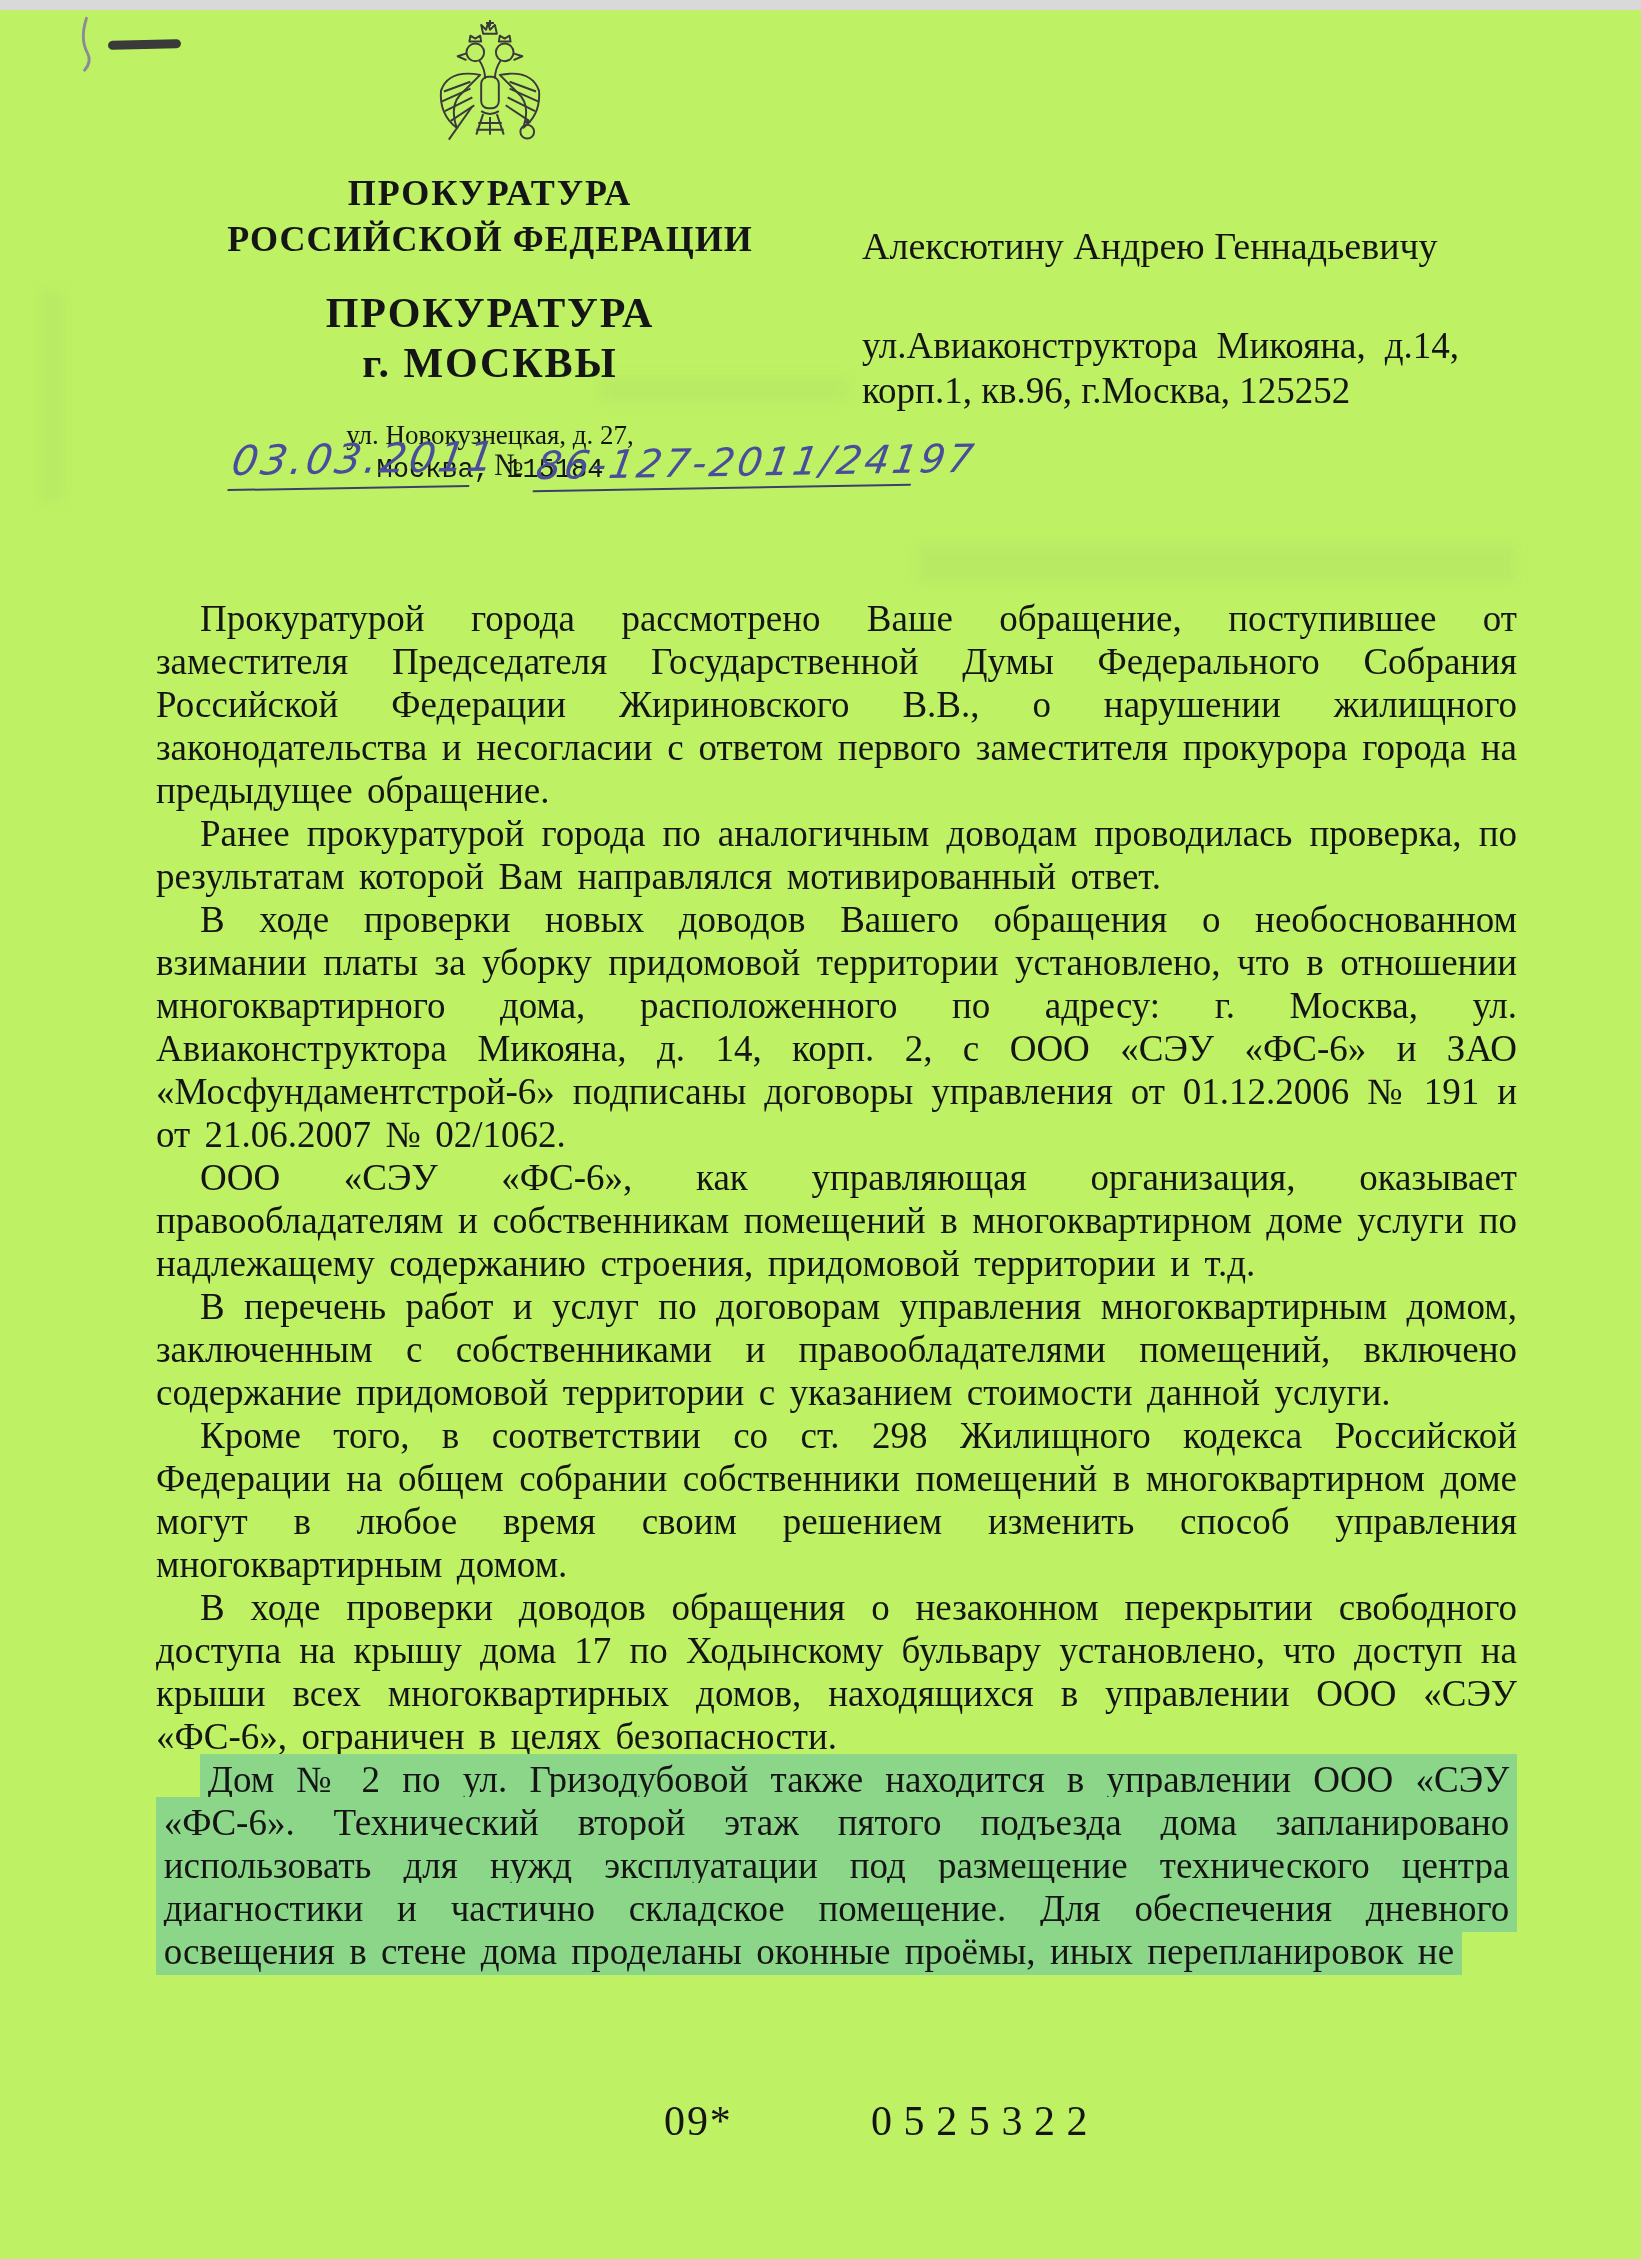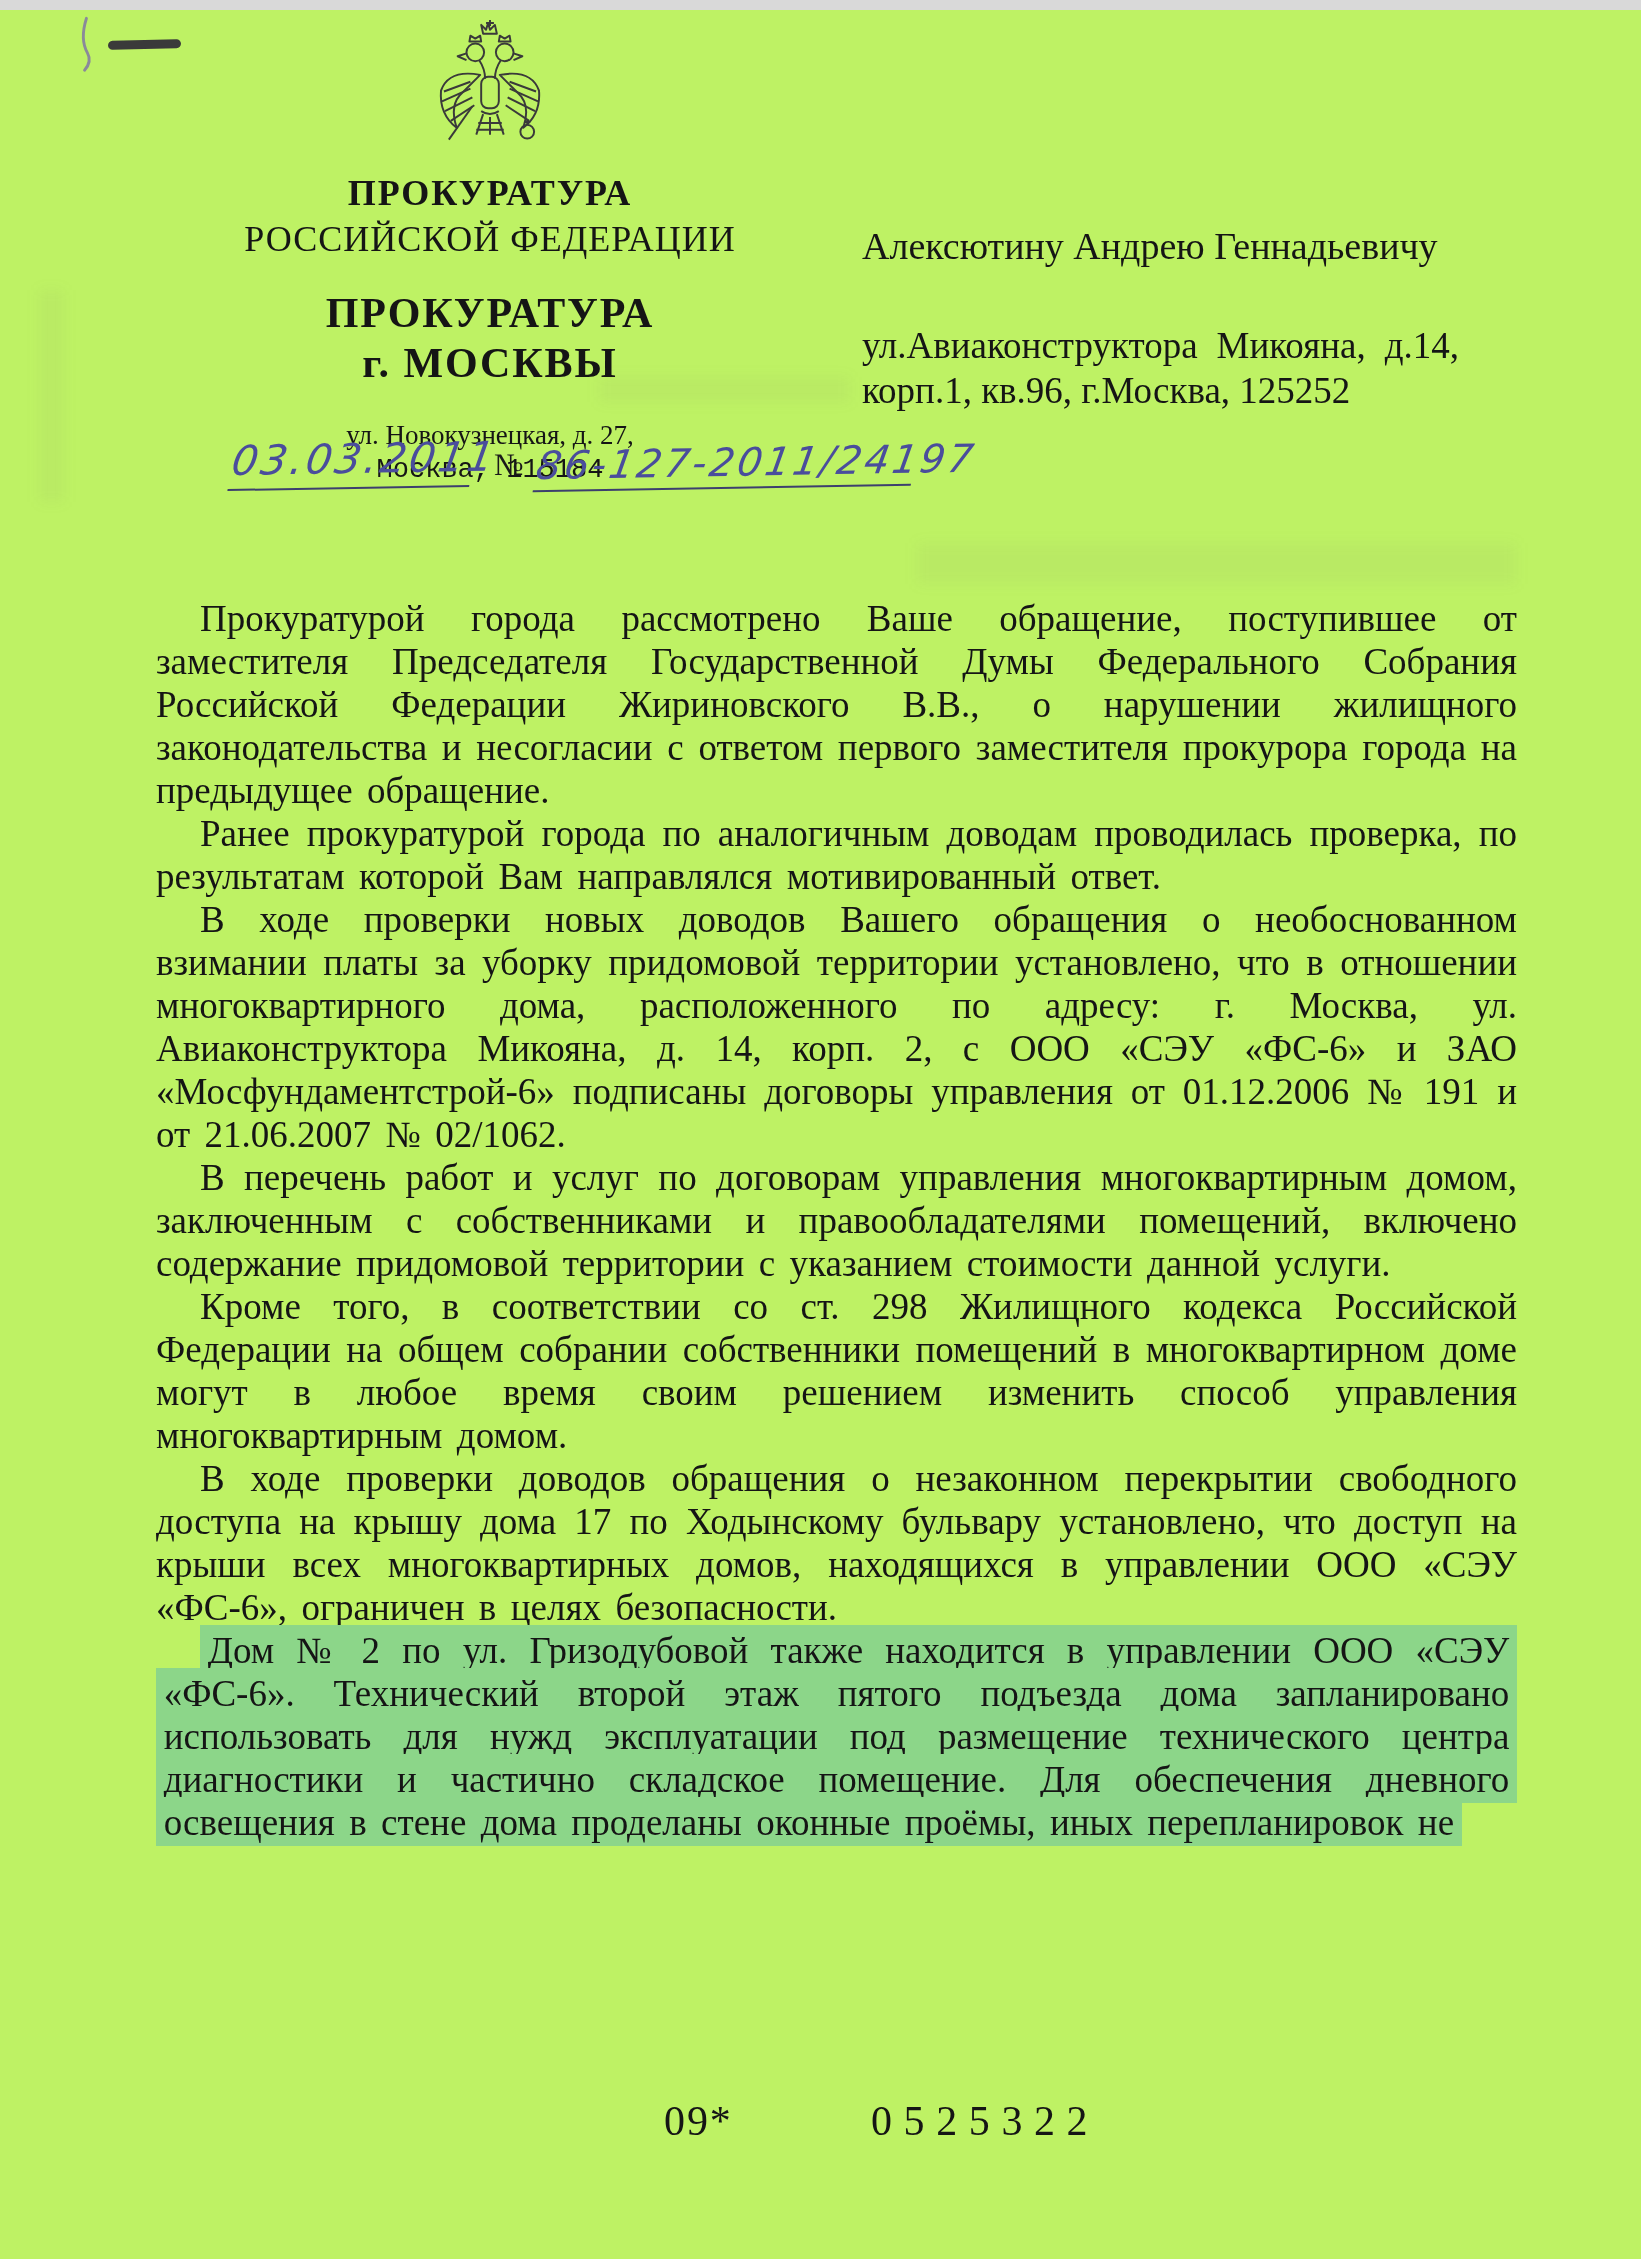--- a/index.html
+++ b/index.html
@@ -13,21 +13,21 @@
     background:#3a3a3a;border-radius:4.8px;transform:rotate(-1.5deg);}
   .pen-mark{position:absolute;left:73px;top:5.8px;}
   .smudge{position:absolute;background:rgba(110,110,110,.055);filter:blur(6.8px);}
   .smudge.s1{left:917px;top:533px;width:599px;height:41px;}
   .smudge.s2{left:39px;top:280px;width:25px;height:212px;}
   .smudge.s3{left:599px;top:367px;width:251px;height:25px;}
   
   .letterhead{position:absolute;left:210px;top:9.7px;width:560px;text-align:center;}
   .coat{margin:0 auto;display:block;}
   .org1{font-size:36px;font-weight:bold;letter-spacing:1.9px;margin-top:5.8px;}
-  .org2{font-size:36px;font-weight:normal;letter-spacing:1px;margin-top:3.9px;}
+  .org2{font-size:36px;font-weight:bold;letter-spacing:1px;margin-top:3.9px;}
   .dept1{font-size:42px;font-weight:bold;letter-spacing:1.9px;margin-top:29px;}
   .dept2{font-size:42px;font-weight:bold;letter-spacing:1.9px;margin-top:1.9px;}
   .addr1{font-size:27px;margin-top:33px;}
   .addr2{font-size:27px;margin-top:3.9px;font-family:Liberation Mono, monospace;}
   
   .refline{position:absolute;left:232px;top:425px;width:695px;display:flex;align-items:flex-end;}
   .hand{
     font-family:"DejaVu Sans", sans-serif;font-style:italic;
     color:#4a4d9c;transform:skewX(-10deg) rotate(-1deg);
     letter-spacing:2.9px;
@@ -110,20 +110,21 @@
   <div class="recipient">
     <div class="rec-name">Алексютину Андрею Геннадьевичу</div>
     <div class="rec-addr1">ул.Авиаконструктора Микояна, д.14,</div>
     <div class="rec-addr2">корп.1, кв.96, г.Москва, 125252</div>
   </div>
 
   <div class="body-text">
     <p>Прокуратурой города рассмотрено Ваше обращение, поступившее от заместителя Председателя Государственной Думы Федерального Собрания Российской Федерации Жириновского В.В., о нарушении жилищного законодательства и несогласии с ответом первого заместителя прокурора города на предыдущее обращение.</p>
     <p>Ранее прокуратурой города по аналогичным доводам проводилась проверка, по результатам которой Вам направлялся мотивированный ответ.</p>
     <p>В ходе проверки новых доводов Вашего обращения о необоснованном взимании платы за уборку придомовой территории установлено, что в отношении многоквартирного дома, расположенного по адресу: г. Москва, ул. Авиаконструктора Микояна, д. 14, корп. 2, с ООО «СЭУ «ФС-6» и ЗАО «Мосфундаментстрой-6» подписаны договоры управления от 01.12.2006 № 191 и от 21.06.2007 № 02/1062.</p>
+    <p>ООО «СЭУ «ФС-6», как управляющая организация, оказывает правообладателям и собственникам помещений в многоквартирном доме услуги по надлежащему содержанию строения, придомовой территории и т.д.</p>
     <p>В перечень работ и услуг по договорам управления многоквартирным домом, заключенным с собственниками и правообладателями помещений, включено содержание придомовой территории с указанием стоимости данной услуги.</p>
     <p>Кроме того, в соответствии со ст. 298 Жилищного кодекса Российской Федерации на общем собрании собственники помещений в многоквартирном доме могут в любое время своим решением изменить способ управления многоквартирным домом.</p>
     <p>В ходе проверки доводов обращения о незаконном перекрытии свободного доступа на крышу дома 17 по Ходынскому бульвару установлено, что доступ на крыши всех многоквартирных домов, находящихся в управлении ООО «СЭУ «ФС-6», ограничен в целях безопасности.</p>
     <p><mark class="hl" style="background: rgb(140, 214, 137);">Дом № 2 по ул. Гризодубовой также находится в управлении ООО «СЭУ «ФС-6». Технический второй этаж пятого подъезда дома запланировано использовать для нужд эксплуатации под размещение технического центра диагностики и частично складское помещение. Для обеспечения дневного освещения в стене дома проделаны оконные проёмы, иных перепланировок не</mark></p>
   </div>
 
   <div class="footer-codes">
     <span class="code-left">09*</span>
     <span class="code-right">0525322</span>
   </div>

